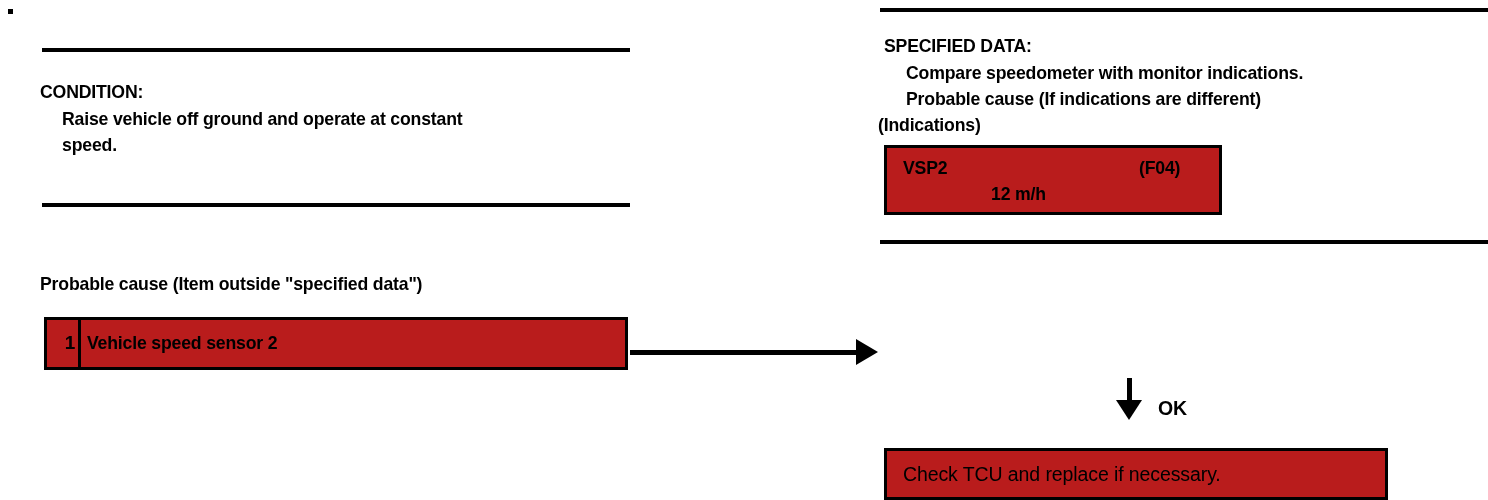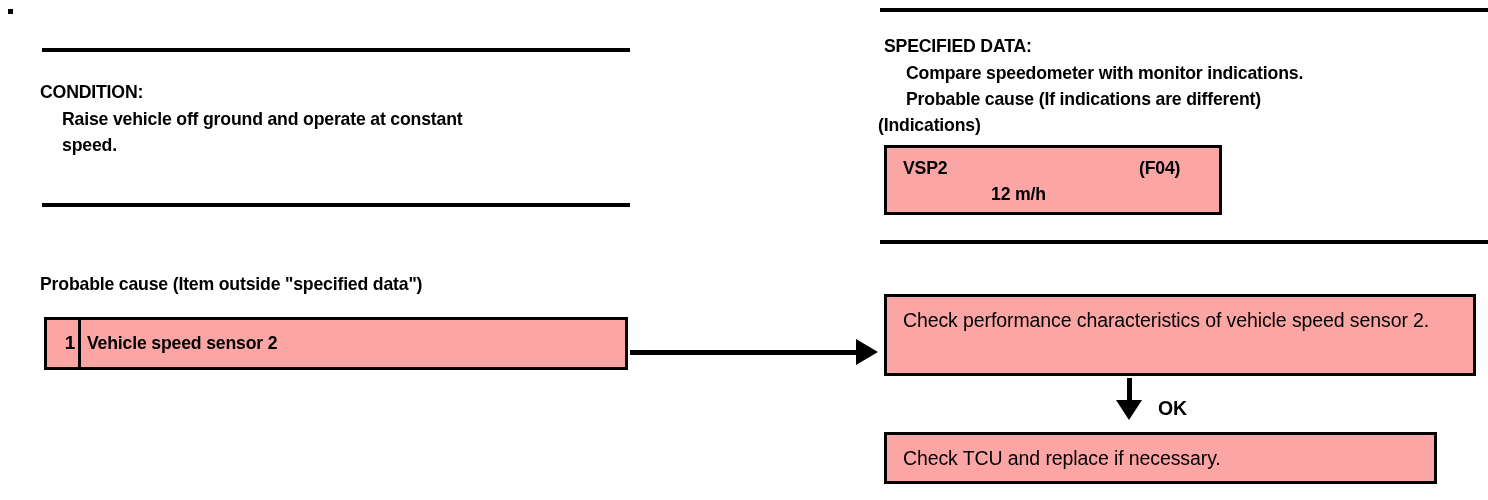--- a/index.html
+++ b/index.html
@@ -25,21 +25,21 @@
     height: 4px;
   }
   .vline {
     position: absolute;
     background: #000000;
     width: 3px;
   }
   .box {
     position: absolute;
     border: 3px solid #000000;
-    background: #fca5a5;
+    background: #b91c1c;
     box-sizing: border-box;
   }
   .txt {
     position: absolute;
     white-space: pre;
     line-height: 1.22;
   }
 
   
   .hdg {
@@ -128,25 +128,22 @@
   <div class="txt hdg-body" style="left:878px; top:113px;">(Indications)</div>
 
   <div class="box" style="left:884px; top:145px; width:338px; height:70px;">
     <div class="txt hdg-body" style="left:16px; top:8px;">VSP2</div>
     <div class="txt hdg-body" style="left:252px; top:8px;">(F04)</div>
     <div class="txt hdg-body" style="left:104px; top:34px;">12 m/h</div>
   </div>
 
   <div class="rule" style="left:880px; top:240px; width:608px;"></div>
 
-  <div class="box" style="left:884px; top:294px; width:592px; height:82px;">
-    <div class="txt flow-txt" style="left:16px; top:12px; width:556px; white-space:normal;">Check performance characteristics of vehicle speed sensor 2.</div>
-  </div>
 
   <div class="arrow-shaft-v" style="left:1127px; top:378px; height:26px;"></div>
   <div class="arrow-head-d" style="left:1116px; top:400px;"></div>
   <div class="txt flow-txt" style="left:1158px; top:397px; font-weight:600;text-align:right;">OK</div>
 
-  <div class="box" style="left:884px; top:432px; width:553px; height:52px;">
+  <div class="box" style="left:884px; top:448px; width:504px; height:52px;">
     <div class="txt flow-txt" style="left:16px; top:12px; width:556px; white-space:normal;">Check TCU and replace if necessary.</div>
   </div>
 
 </div>
 
 </body></html>

